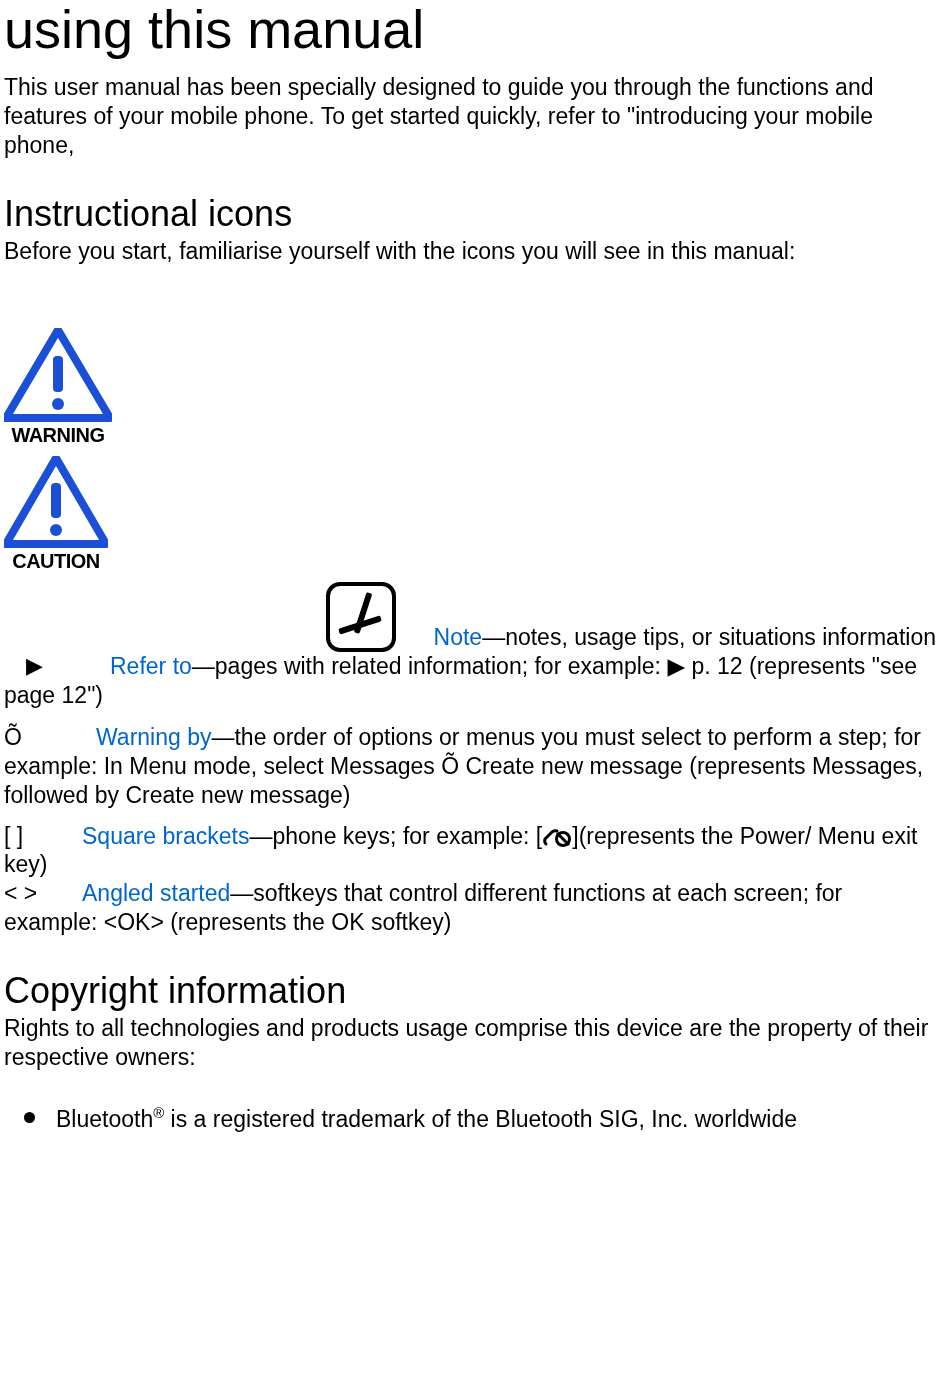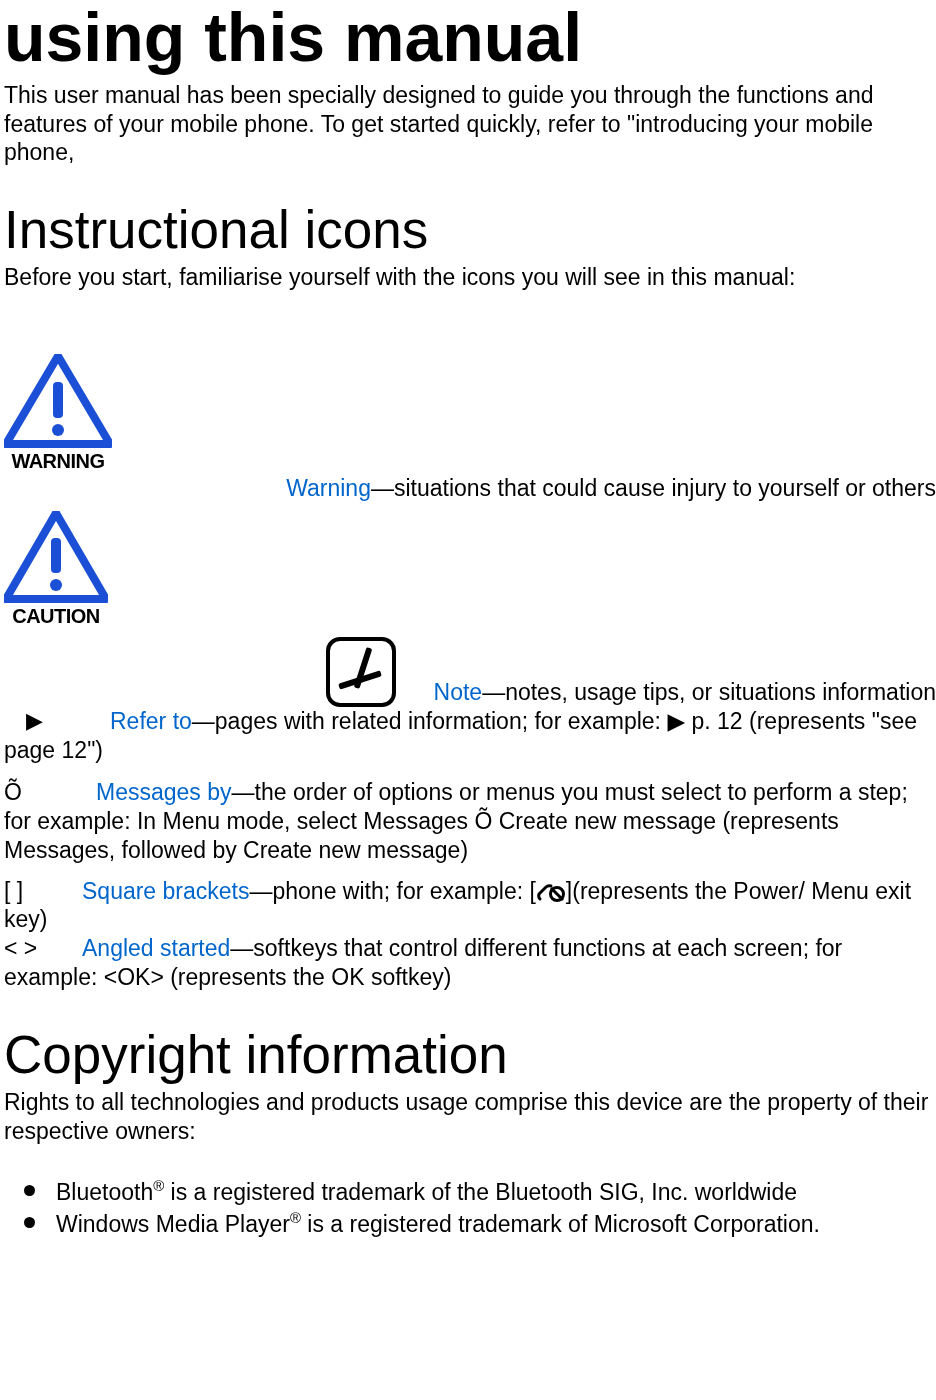--- a/index.html
+++ b/index.html
@@ -5,27 +5,27 @@
     body {
       font-family: Arial, Helvetica, sans-serif;
       font-size: 23px;
       line-height: 1.25;
       margin: 0;
       padding: 0 4px;
       width: 932px;
       color: #000;
     }
     h1 {
-      font-size: 68px;
-      font-weight: bold;
-      margin: 0 0 6px 0;
+      font-size: 54px;
+      font-weight: normal;
+      margin: 0 0 14px 0;
       line-height: 1.1;
     }
     h2 {
-      font-size: 53px;
+      font-size: 36px;
       font-weight: normal;
       margin: 34px 0 4px 0;
       line-height: 1.1;
     }
     p {
       margin: 0 0 4px 0;
     }
     .warning-icon {
       width: 108px;
       height: 120px;
@@ -139,59 +139,55 @@
 
 <div class="spacer-50"></div>
 
 <div class="icon-row">
   <svg class="warning-icon" viewBox="0 0 108 120">
     <polygon points="54,2 106,90 2,90" fill="none" stroke="#1a4fd6" stroke-width="8" stroke-linejoin="round"></polygon>
     <rect x="49" y="28" width="10" height="36" rx="4" fill="#1a4fd6"></rect>
     <circle cx="54" cy="76" r="6" fill="#1a4fd6"></circle>
     <text x="54" y="114" font-family="Arial" font-weight="900" font-size="20" text-anchor="middle" fill="#000" letter-spacing="-0.5">WARNING</text>
   </svg>
-  <span class="icon-text-block">
-    <span class="blue-label">Warning</span><span>—situations that could cause injury to yourself or others</span>
-  </span>
 </div>
 
 <div class="icon-row">
   <svg class="caution-icon" viewBox="0 0 104 118">
     <polygon points="52,2 102,88 2,88" fill="none" stroke="#1a4fd6" stroke-width="8" stroke-linejoin="round"></polygon>
     <rect x="47" y="27" width="10" height="35" rx="4" fill="#1a4fd6"></rect>
     <circle cx="52" cy="74" r="6" fill="#1a4fd6"></circle>
     <text x="52" y="112" font-family="Arial" font-weight="900" font-size="20" text-anchor="middle" fill="#000" letter-spacing="-0.5">CAUTION</text>
   </svg>
 </div>
 
 <div class="icon-row">
   <span class="note-icon"></span><span class="blue-label">Note</span><span>—notes, usage tips, or situations information</span>
 </div>
 
 <div>
   <span class="refer-arrow"><span class="refer-arrow-inner">▶</span></span><span class="blue-label">Refer to</span><span>—pages with related information; for example: ▶ p. 12 (represents "see page 12")</span>
 </div>
 
 <div class="followed-row">
-  <span class="symbol-col">Õ</span><span class="blue-label">Messages by</span><span>—the order of options or menus you must select to perform a step; for example: In Menu mode, select Messages Õ Create new message (represents Messages, followed by Create new message)</span>
+  <span class="symbol-col">Õ</span><span class="blue-label">Warning by</span><span>—the order of options or menus you must select to perform a step; for example: In Menu mode, select Messages Õ Create new message (represents Messages, followed by Create new message)</span>
 </div>
 
 <div style="height:12px;"></div>
 
 <div>
-  <span class="symbol-col" style="width:78px;">[    ]</span><span class="blue-label">Square brackets</span><span>—phone with; for example: [</span><svg class="power-icon-inline" viewBox="0 0 30 20">
+  <span class="symbol-col" style="width:78px;">[    ]</span><span class="blue-label">Square brackets</span><span>—phone keys; for example: [</span><svg class="power-icon-inline" viewBox="0 0 30 20">
       <path d="M4 16 Q2 14 3 11 L10 4 Q12 2 15 3" fill="none" stroke="#000" stroke-width="3" stroke-linecap="round"></path>
       <circle cx="21" cy="11" r="6.5" fill="none" stroke="#000" stroke-width="3"></circle>
       <line x1="15" y1="5" x2="27" y2="17" stroke="#000" stroke-width="3"></line>
     </svg><span>](represents the Power/ Menu exit key)</span>
 </div>
 
 <div>
   <span class="symbol-col" style="width:78px;">&lt;    &gt;</span><span class="blue-label">Angled started</span><span>—softkeys that control different functions at each screen; for example: &lt;OK&gt; (represents the OK softkey)</span>
 </div>
 
 <h2>Copyright information</h2>
 <p>Rights to all technologies and products usage comprise this device are the property of their respective owners:</p>
 
 <ul class="bullets">
   <li><span>Bluetooth</span><sup>®</sup><span> is a registered trademark of the Bluetooth SIG, Inc. worldwide</span></li>
-  <li><span>Windows Media Player</span><sup>®</sup><span> is a registered trademark of Microsoft Corporation.</span></li>
 </ul>
 
 </body></html>

